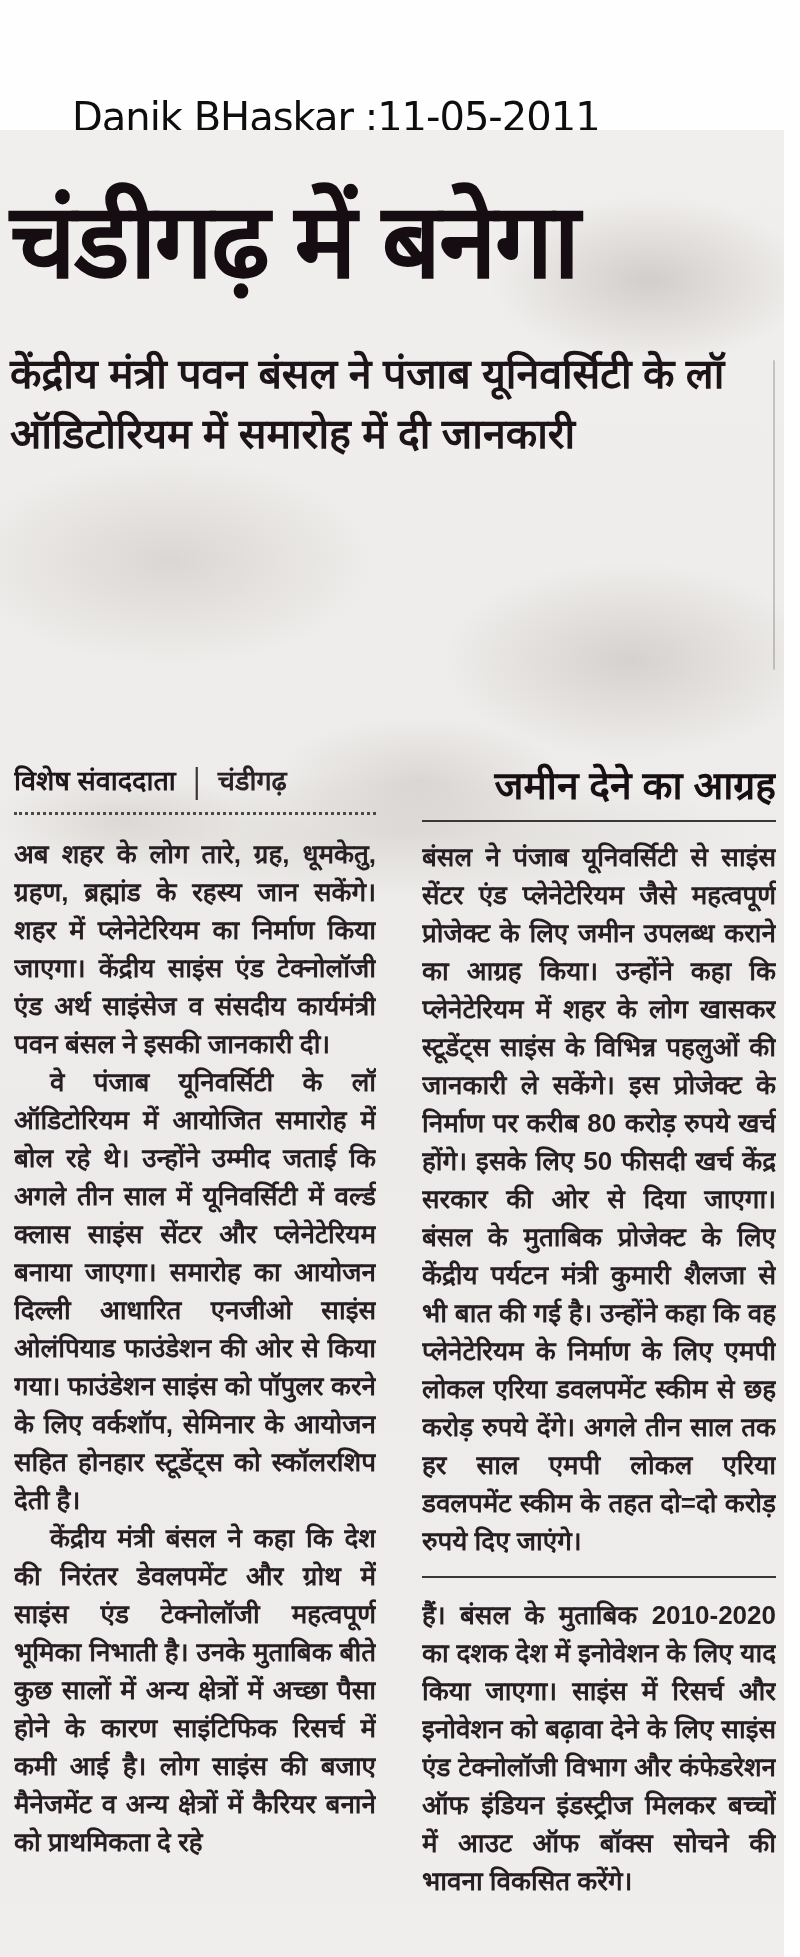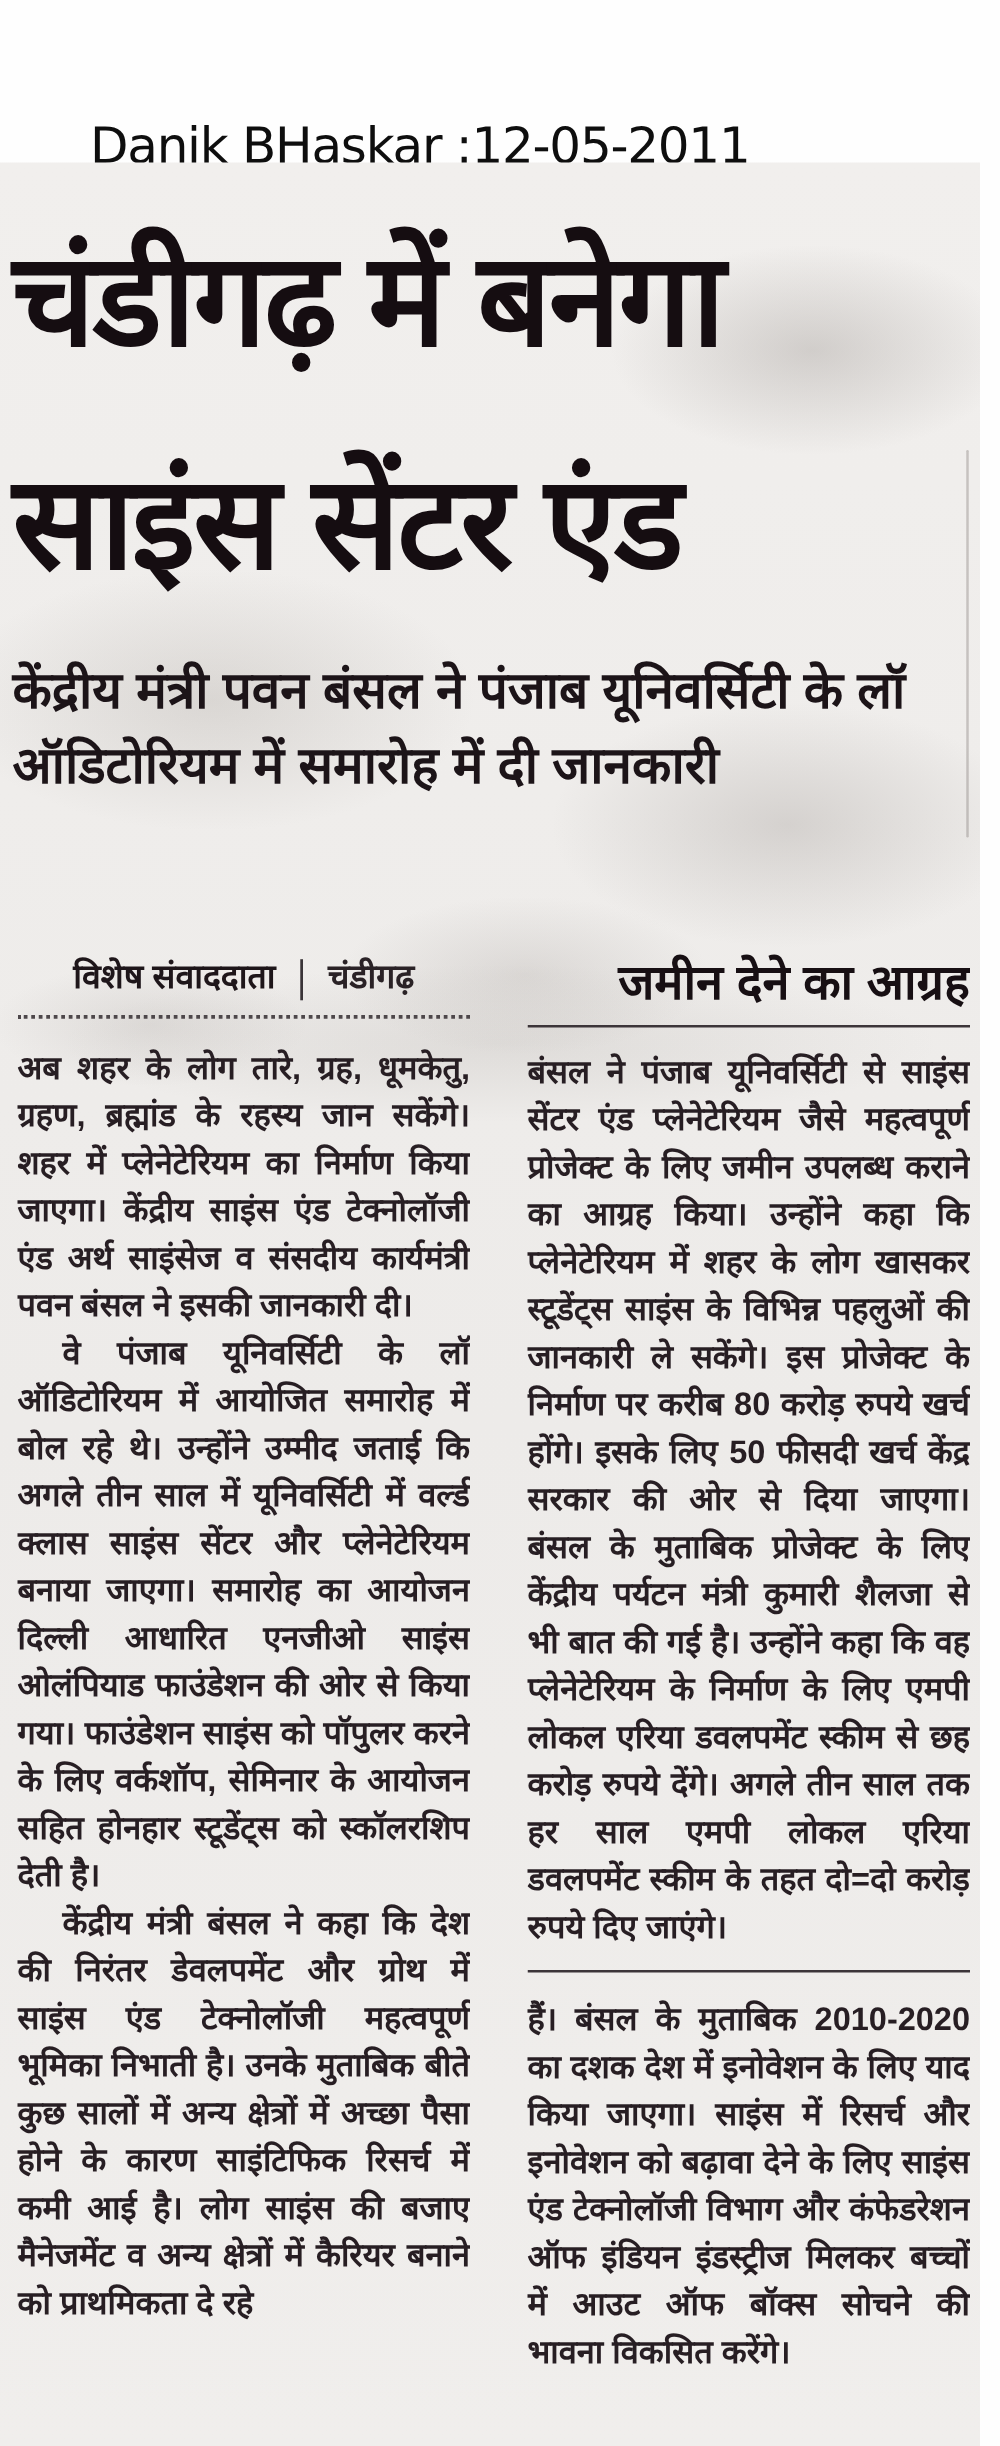--- a/index.html
+++ b/index.html
@@ -68,21 +68,21 @@
     right: 8px;
     bottom: 6px;
     display: flex;
     gap: 46px;
     overflow: hidden;
   }
   .col { overflow: hidden; }
   .col.left  { width: 362px; flex: 0 0 362px; }
   .col.right { flex: 1 1 auto; }
   .byline {
-    text-align: center;
+    text-align: left;
     font-size: 27px;
     font-weight: 700;
     color: #1e161a;
     margin-top: 6px;
     white-space: nowrap;
   }
   .byline .sep {
     display: inline-block;
     margin: 0 10px;
     font-weight: 400;
@@ -126,27 +126,26 @@
     height: 310px;
     background: rgba(120, 113, 110, 0.35);
     border-radius: 2px;
   }
 </style>
 </head>
 <body>
 
 <div class="page">
 
-  <div class="scan-title">Danik BHaskar :12-05-2011</div>
+  <div class="scan-title">Danik BHaskar :11-05-2011</div>
 
   <div class="clipping">
 
     <div class="headline">
       <div>चंडीगढ़ में बनेगा</div>
-      <div>साइंस सेंटर एंड</div>
     </div>
 
     <div class="subheadline">केंद्रीय मंत्री पवन बंसल ने पंजाब यूनिवर्सिटी के लॉ ऑडिटोरियम में समारोह में दी जानकारी</div>
 
     <div class="columns">
 
       <div class="col left">
         <div class="byline">
           <span class="rep">विशेष संवाददाता</span>
           <span class="sep">|</span>

